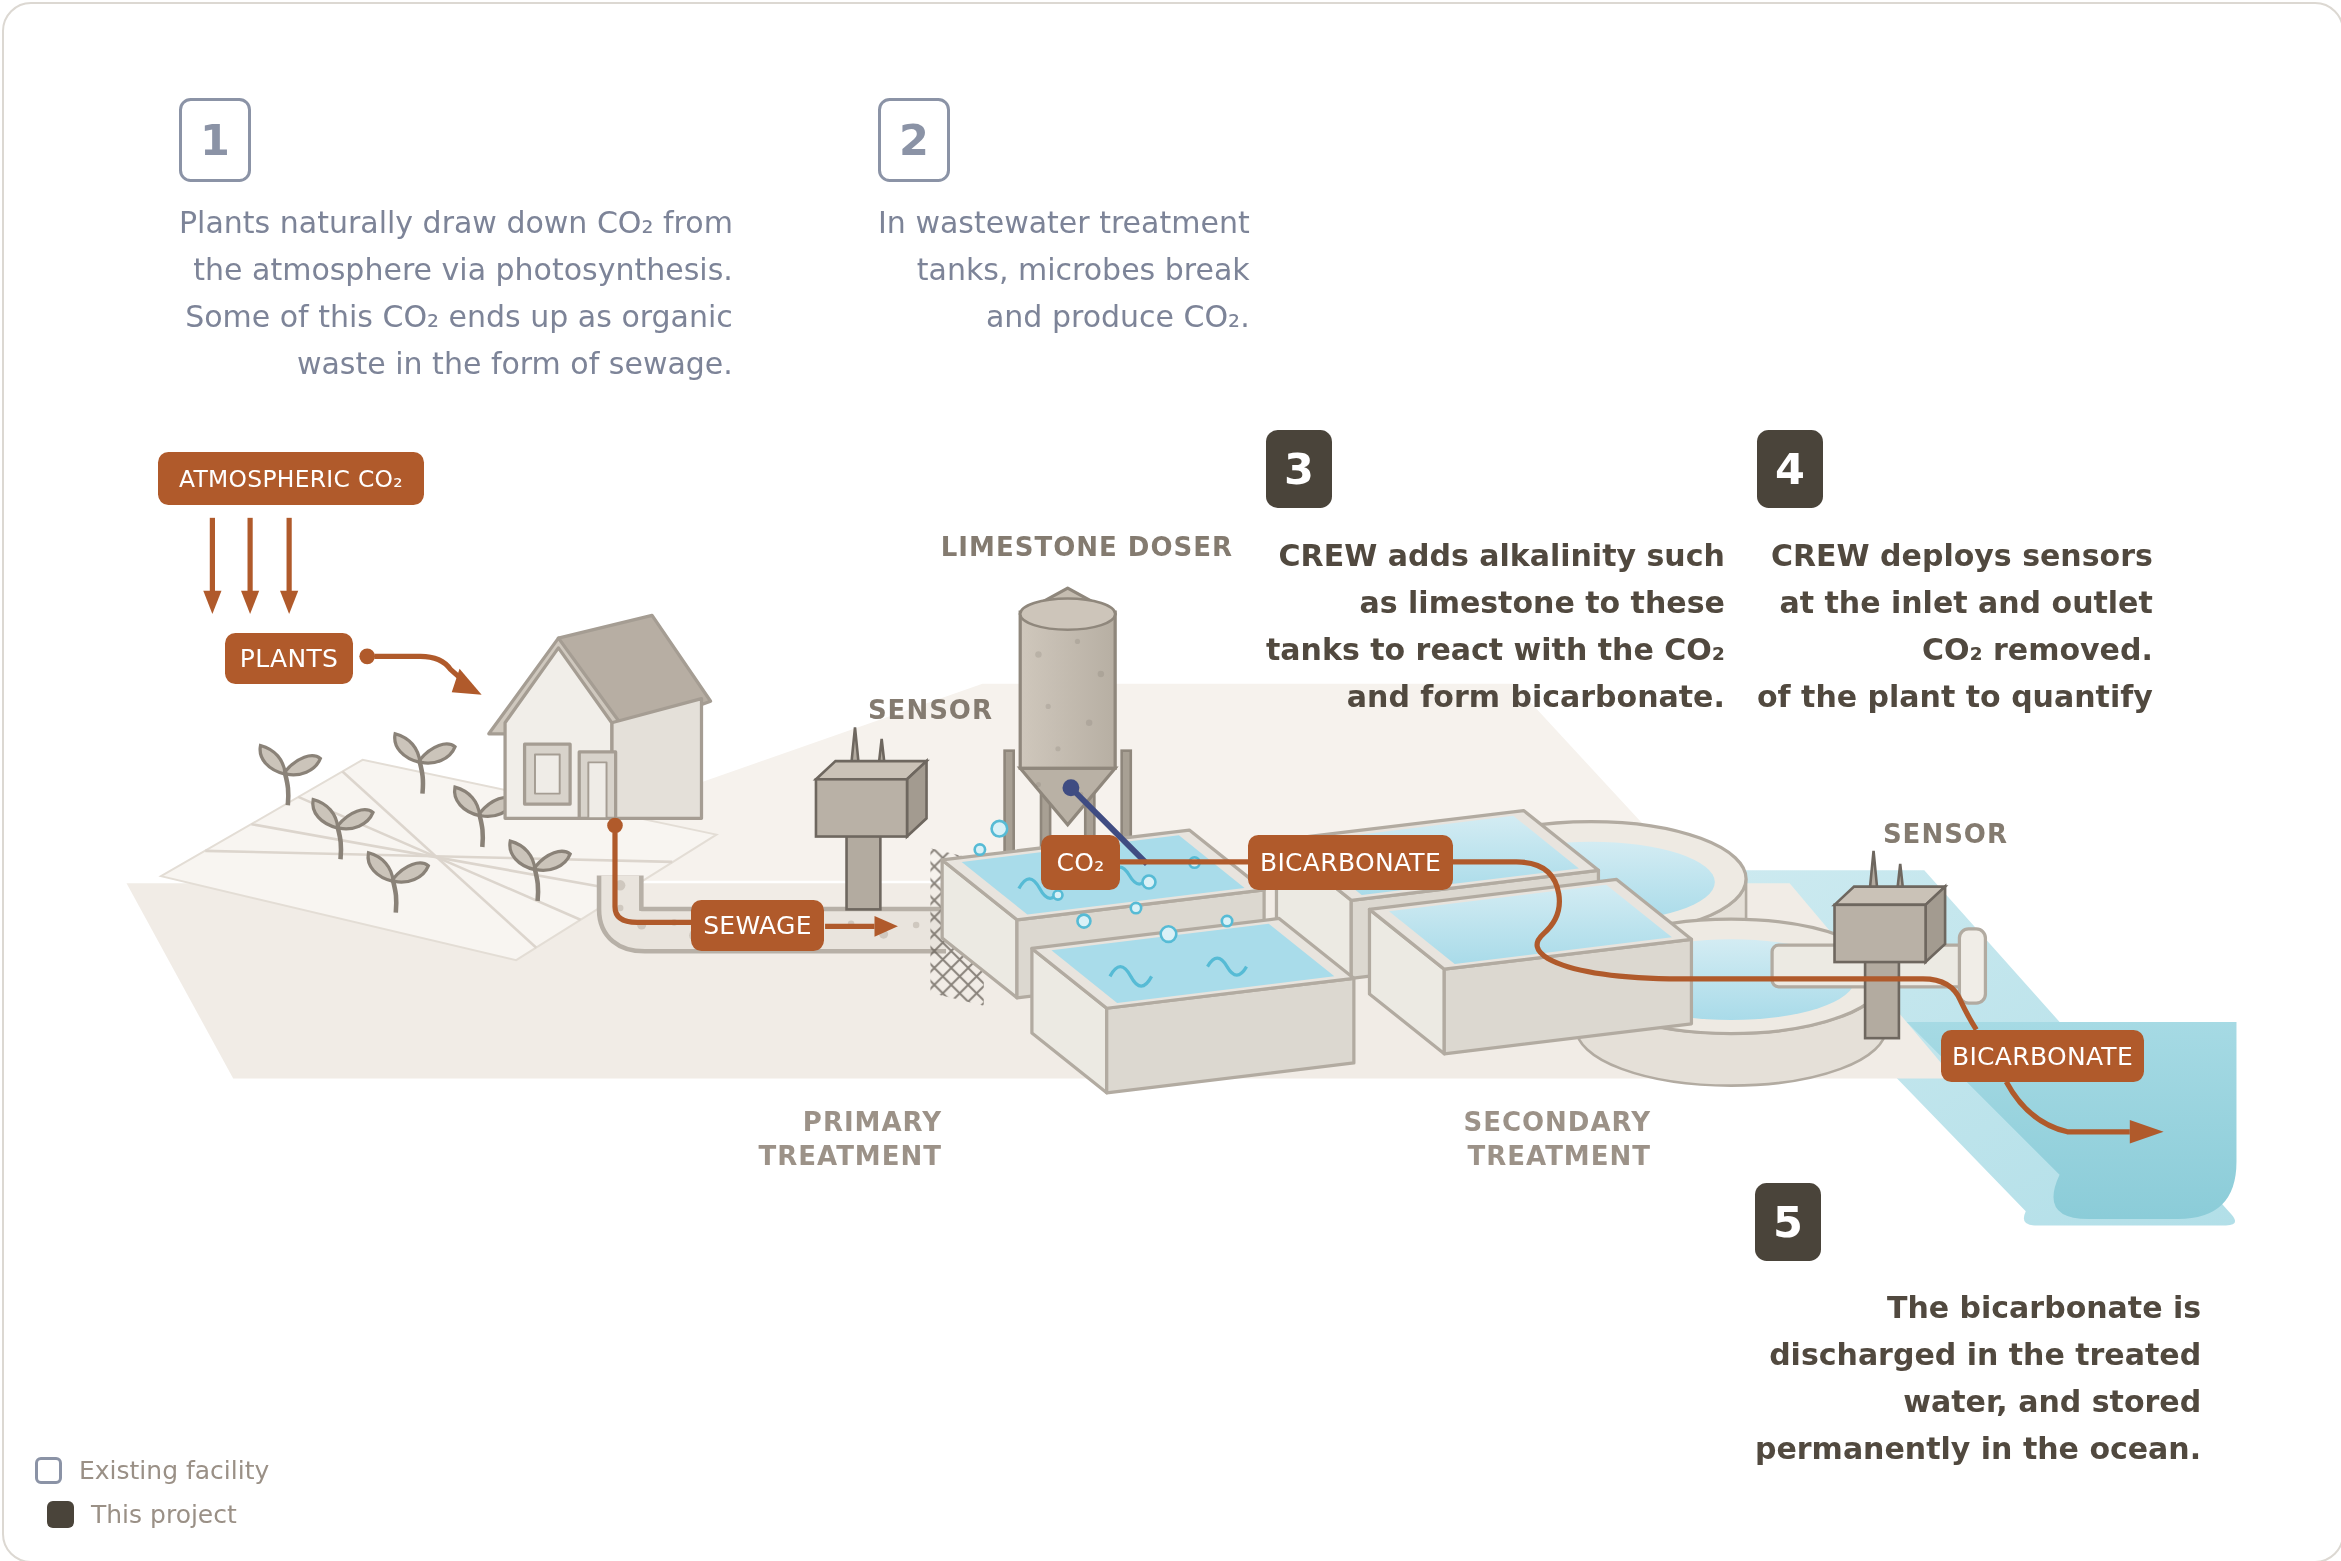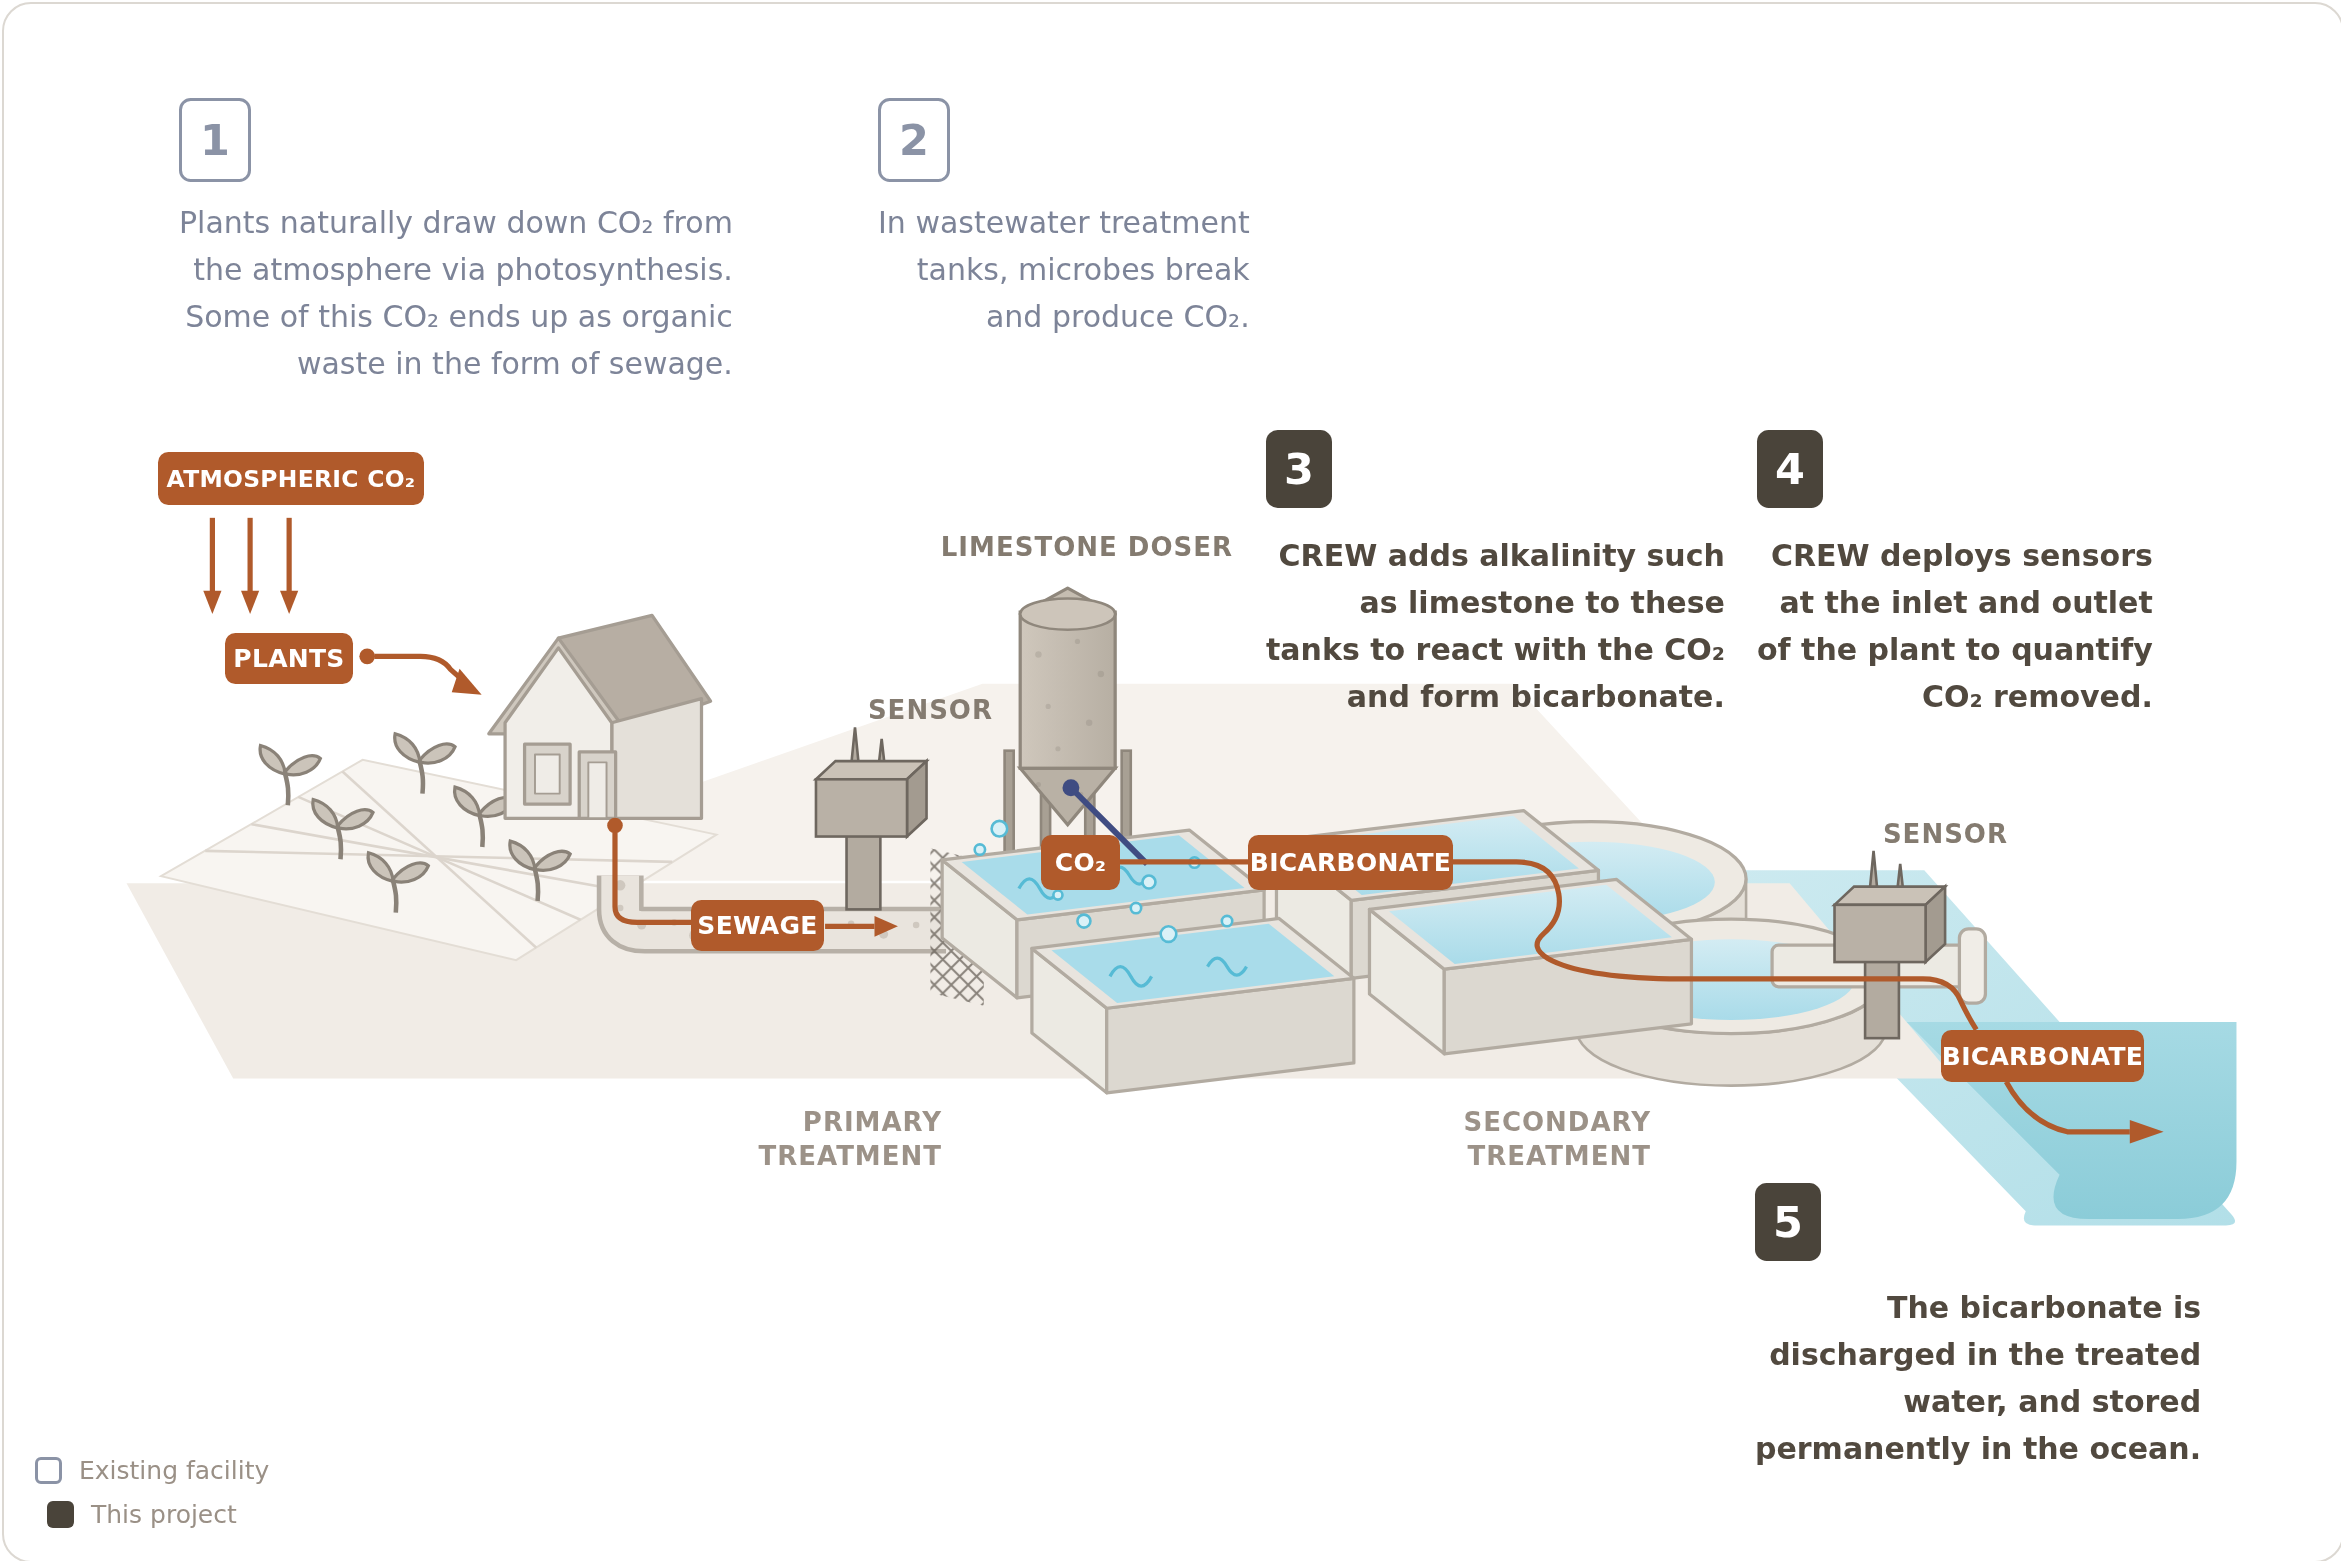--- a/index.html
+++ b/index.html
@@ -22,21 +22,21 @@
 
   .steptext{position:absolute;font-size:30px;line-height:47px;font-weight:500;text-align:right;}
   .steptext .line{white-space:nowrap;}
   .steptext.bluegray{color:#7d8498;}
   .steptext.dark{color:#51493f;font-weight:600;}
 
   
   .chip{
     position:absolute;background:#b05a2b;color:#ffffff;border-radius:10.4px;
     display:flex;align-items:center;justify-content:center;
-    font-weight:bold;font-size:25px;letter-spacing:0.3px;white-space:nowrap;
+    font-weight:normal;font-size:25px;letter-spacing:0.3px;white-space:nowrap;
   }
   .chip.atmo{font-size:23.4px;}
 
   
   .caption{
     position:absolute;color:#847b70;font-weight:bold;font-size:26px;
     letter-spacing:1px;text-align:right;white-space:nowrap;
   }
   .caption.light{color:#9c9288;line-height:34px;}
 
@@ -309,22 +309,22 @@
     <div class="line">tanks to react with the CO₂</div>
     <div class="line">and form bicarbonate.</div>
   </div>
 
   <div class="stepbox filled" style="left:1753px;top:426px;">
       <span>4</span>
     </div>
   <div class="steptext dark" style="left:1753px;top:528px;">
     <div class="line">CREW deploys sensors</div>
     <div class="line">at the inlet and outlet</div>
+    <div class="line">CO₂ removed.</div>
     <div class="line">of the plant to quantify</div>
-    <div class="line">CO₂ removed.</div>
   </div>
 
   <div class="stepbox filled" style="left:1751px;top:1179px;">
       <span>5</span>
     </div>
   <div class="steptext dark" style="left:1751px;top:1280px;">
     <div class="line">The bicarbonate is</div>
     <div class="line">discharged in the treated</div>
     <div class="line">water, and stored</div>
     <div class="line">permanently in the ocean.</div>

